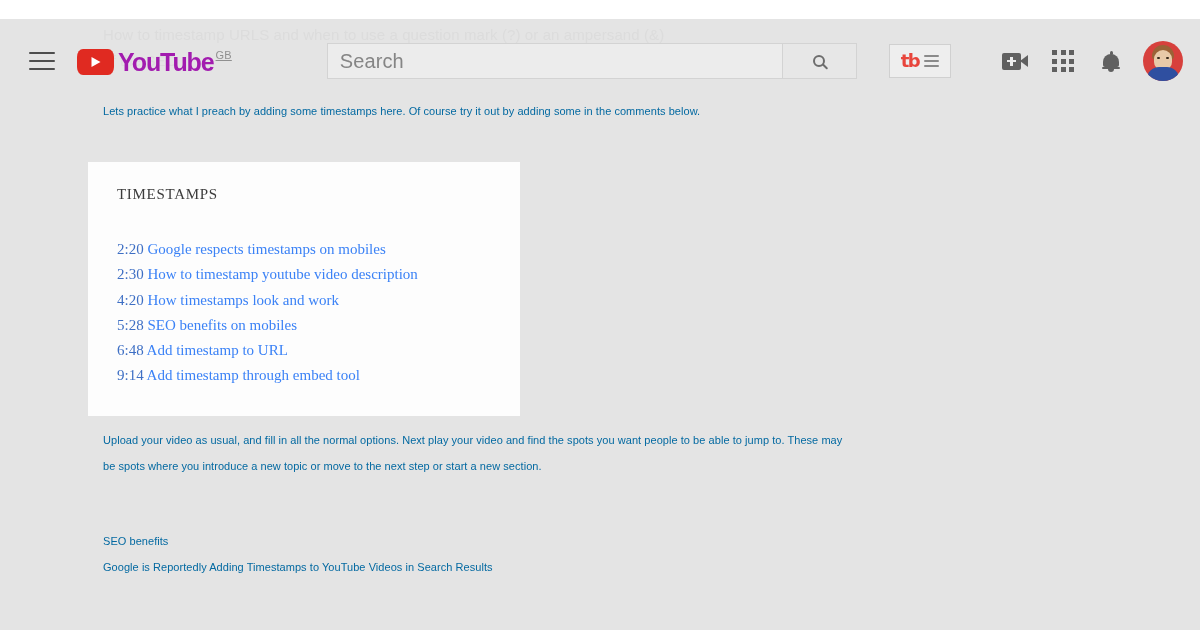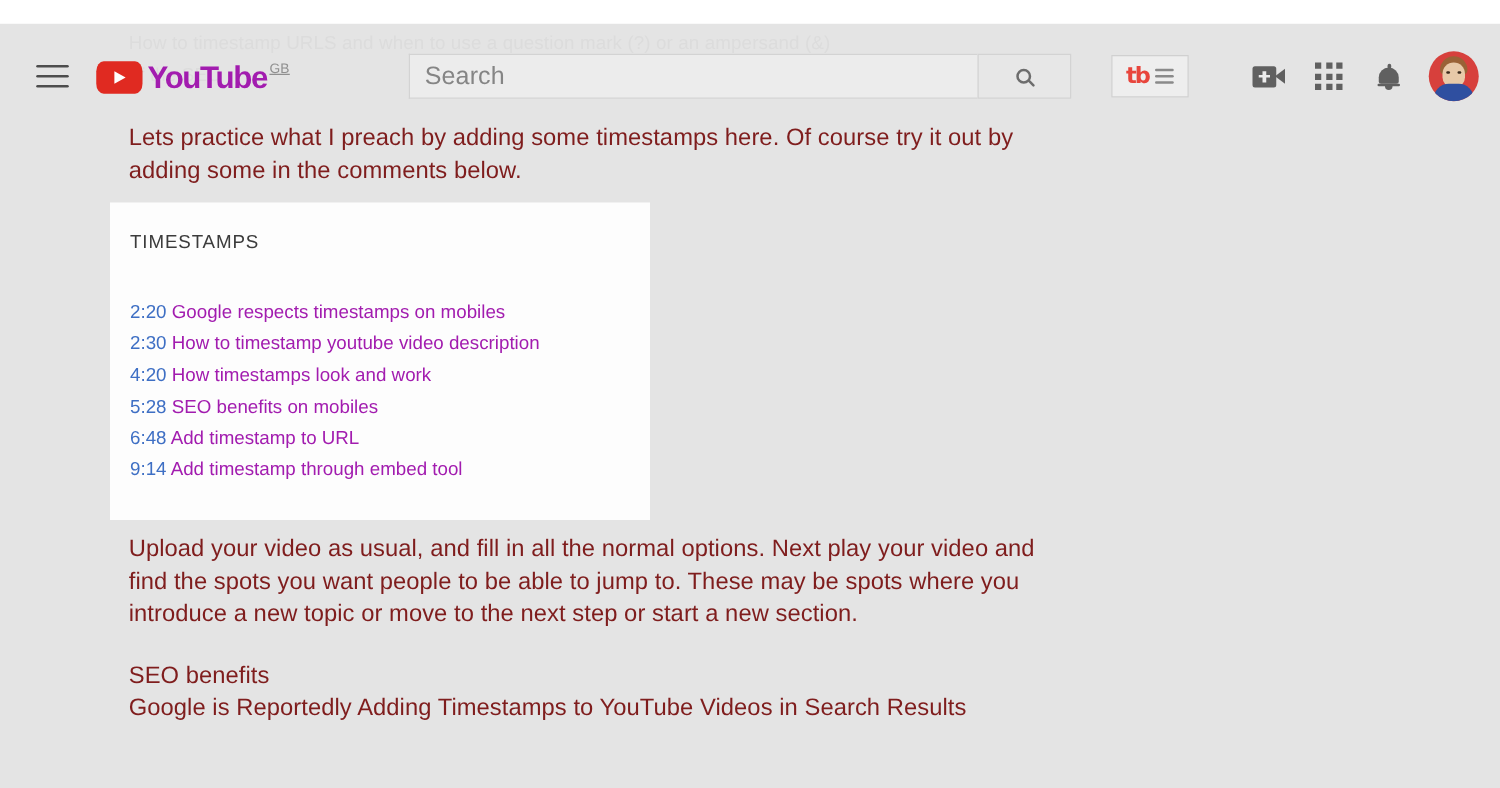--- a/index.html
+++ b/index.html
@@ -360,36 +360,37 @@
     top: 95px; left: 0;
     width: 1200px;
     height: 535px;
     z-index: 2;
   }
 
   .para {
     position: absolute;
     left: 103px;
     width: 740px;
-    font-size: 19px;
+    font-size: 11px;
     line-height: 26px;
-    color: #7f1d1d;
+    color: #0369a1;
     letter-spacing: .05px;
   }
   .para-intro { top: 3px; }
 
   
   .ts-card {
     position: absolute;
     left: 88px;
     top: 67px;
     width: 432px;
     height: 254px;
     background: #fdfdfd;
-    padding: 22px 0 0 16px;
+    padding: 22px 0 0 29px;
+    font-family: Liberation Serif, serif;
   }
   .ts-title {
     font-size: 15px;
     color: #3c3c3c;
     letter-spacing: .7px;
     line-height: 20px;
   }
   .ts-list {
     margin-top: 33px;
     list-style: none;
@@ -397,21 +398,21 @@
   .ts-list li {
     font-size: 15px;
     line-height: 25.3px;
     color: #2e2e2e;
     white-space: nowrap;
   }
   .ts-time {
     color: #3e6fc4;
     cursor: pointer;
   }
-  .ts-text { color: #a21caf; }
+  .ts-text { color: #3b82f6; }
 
   .para-upload  { top: 332px; }
   .para-seo     { top: 433px; }
 </style>
 </head>
 <body>
 
 <div class="top-strip"></div>
 
 <div class="ghost-layer">

